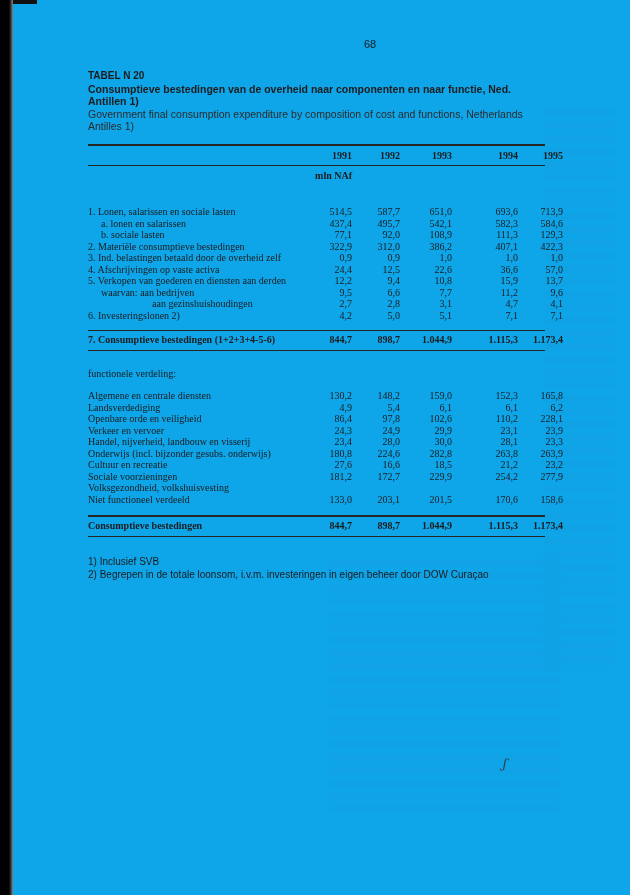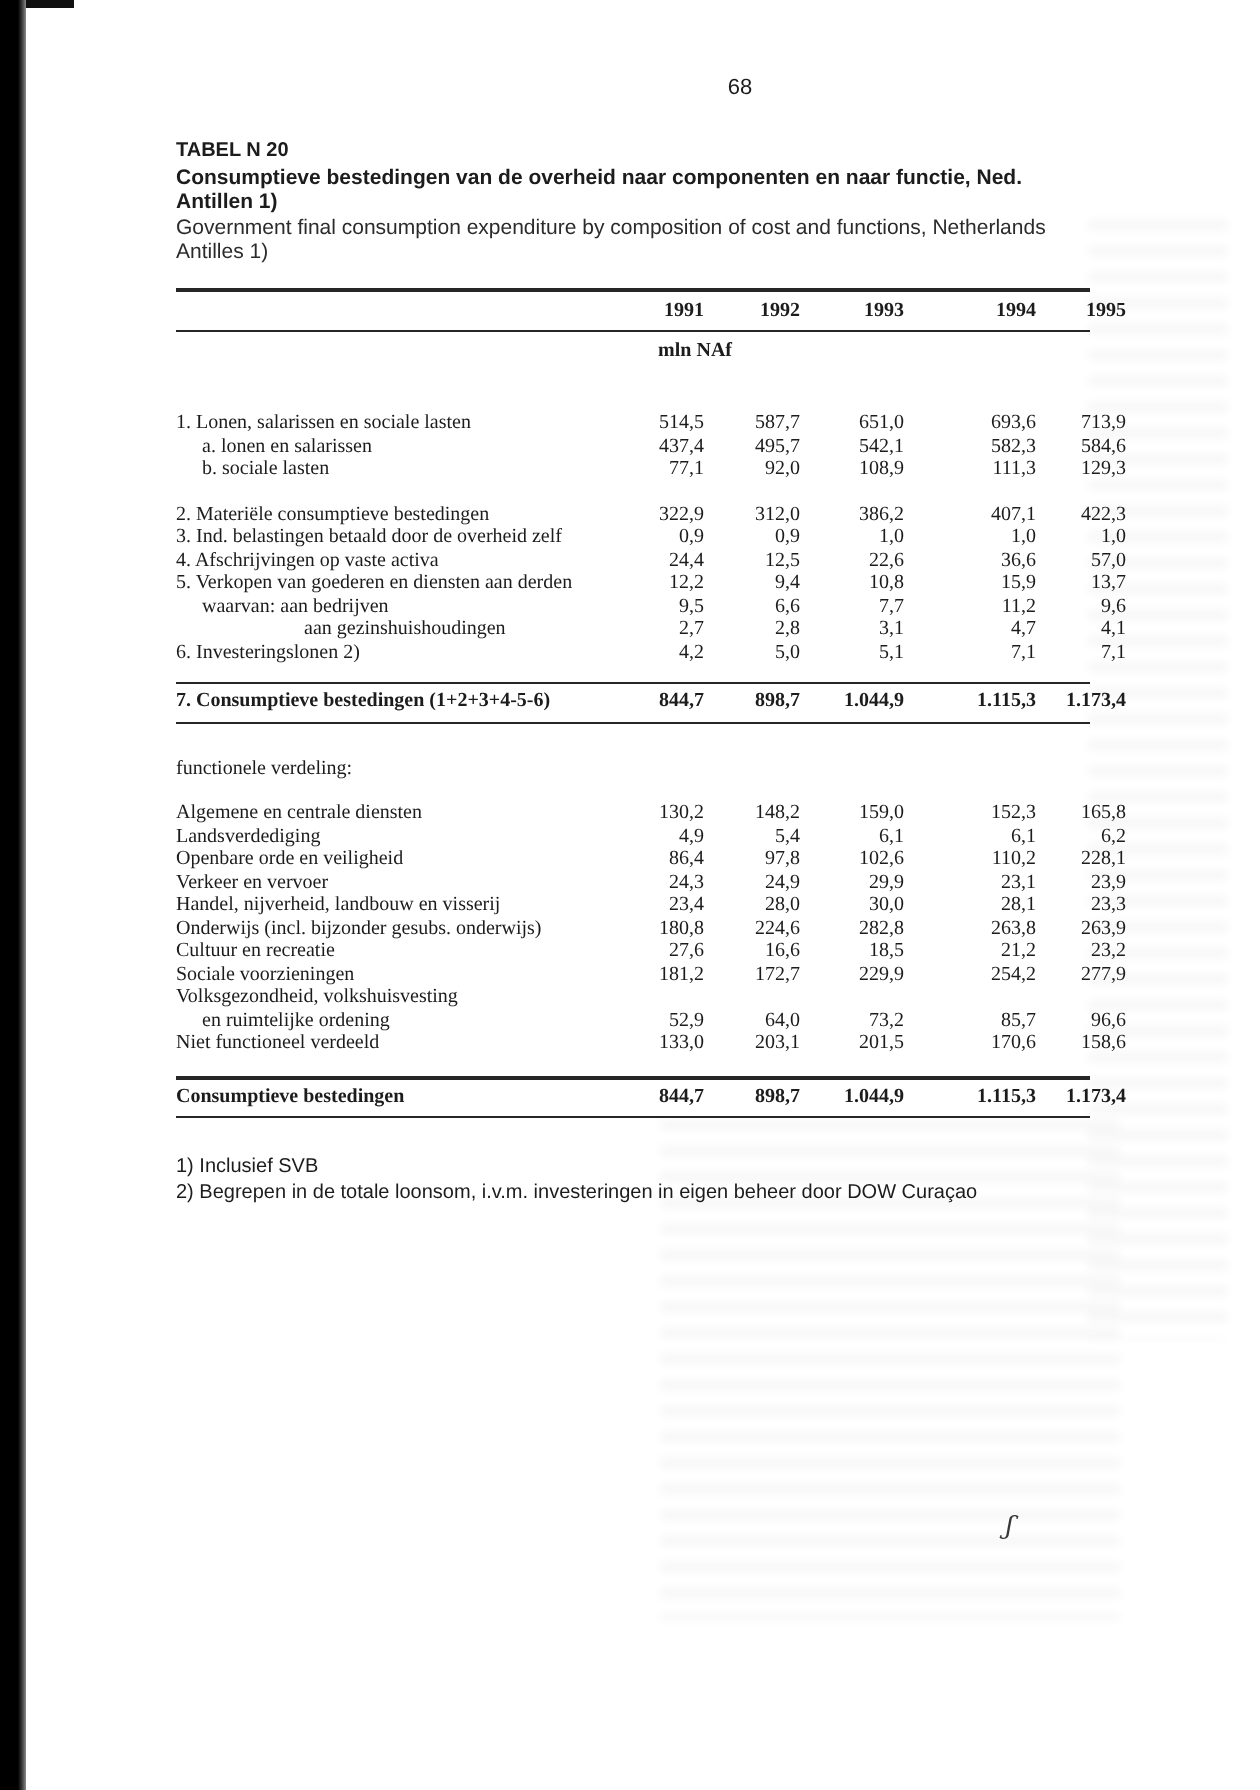--- a/index.html
+++ b/index.html
@@ -1,19 +1,19 @@
 <!DOCTYPE html>
 <html><head>
 <meta charset="utf-8">
 <style>
   * { box-sizing: border-box; }
   html,body { margin:0; padding:0; background:#e9e8e4; }
   .page {
     position:relative; width:630px; height:895px;
-    background:#ffffff; overflow:hidden;
+    background:#0ea5e9; overflow:hidden;
     font-family:"Liberation Sans", sans-serif; color:#1c1c1c;
   }
   .binding {
     position:absolute; left:0; top:0; width:13px; height:100%;
     background:linear-gradient(to right, #000 0 9px, #3a3a3a 11px, #8a8a86 13px);
   }
   .corner-mark { position:absolute; left:13px; top:0; width:24px; height:4px; background:#101010; }
   .page-num { position:absolute; left:352px; top:38px; width:36px; text-align:center; font-size:11px; }
   .content { position:absolute; left:88px; top:70px; width:457px; }
 
@@ -25,23 +25,23 @@
   .rule { height:0; border-top:1px solid #262626; }
   .rule.thick { border-top-width:2px; }
   .row { display:flex; line-height:11.5px; }
   .lbl { width:216px; flex:none; white-space:nowrap; overflow:visible; }
   .val { flex:none; text-align:right; white-space:nowrap; }
   .c1 { width:48px; } .c2 { width:48px; } .c3 { width:52px; } .c4 { width:66px; } .c5 { width:45px; }
   .ind1 .lbl { padding-left:13px; }
   .ind2 .lbl { padding-left:64px; }
 
   .header-row { font-weight:bold; padding:4px 0 3px; }
-  .unit-row { padding:4px 0 2px; font-weight:bold;gap:14px; }
+  .unit-row { padding:4px 0 2px; font-weight:bold; }
   #group-1 { margin-top:23px; }
-  #group-2 { margin-top:11px; }
+  #group-2 { }
   .total-block { margin-top:9px; }
   .row.total { font-weight:bold; padding:3px 0 4px; }
   .func-head { margin-top:17px; line-height:11.5px; }
   #func-rows { margin-top:11px; }
   .final-block { margin-top:10px; }
   .footnotes { margin-top:18px; font-size:10px; line-height:13px; }
 
   .ghost {
     position:absolute; pointer-events:none; opacity:0.045;
     background:repeating-linear-gradient(to bottom, #555 0 5px, transparent 5px 13px);
@@ -257,28 +257,20 @@
             <span class="val c5">277,9</span>
           </div>
           <div class="row ind0">
             <span class="lbl">Volksgezondheid, volkshuisvesting</span>
             <span class="val c1"></span>
             <span class="val c2"></span>
             <span class="val c3"></span>
             <span class="val c4"></span>
             <span class="val c5"></span>
           </div>
-          <div class="row ind1">
-            <span class="lbl">en ruimtelijke ordening</span>
-            <span class="val c1">52,9</span>
-            <span class="val c2">64,0</span>
-            <span class="val c3">73,2</span>
-            <span class="val c4">85,7</span>
-            <span class="val c5">96,6</span>
-          </div>
           <div class="row ind0">
             <span class="lbl">Niet functioneel verdeeld</span>
             <span class="val c1">133,0</span>
             <span class="val c2">203,1</span>
             <span class="val c3">201,5</span>
             <span class="val c4">170,6</span>
             <span class="val c5">158,6</span>
           </div>
         </div>
 

